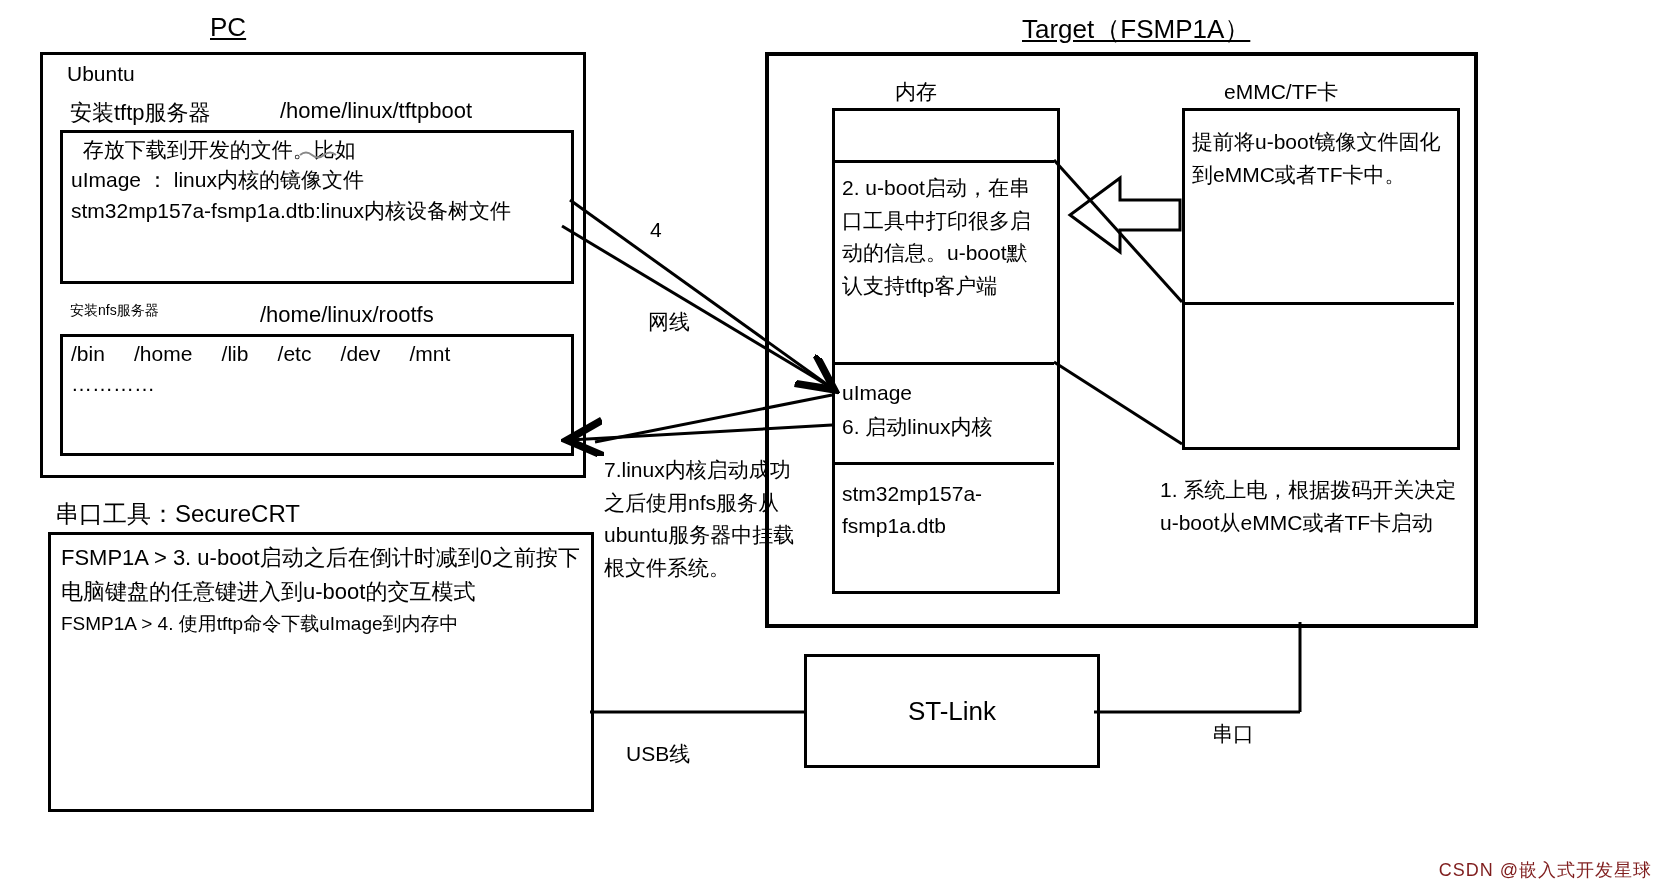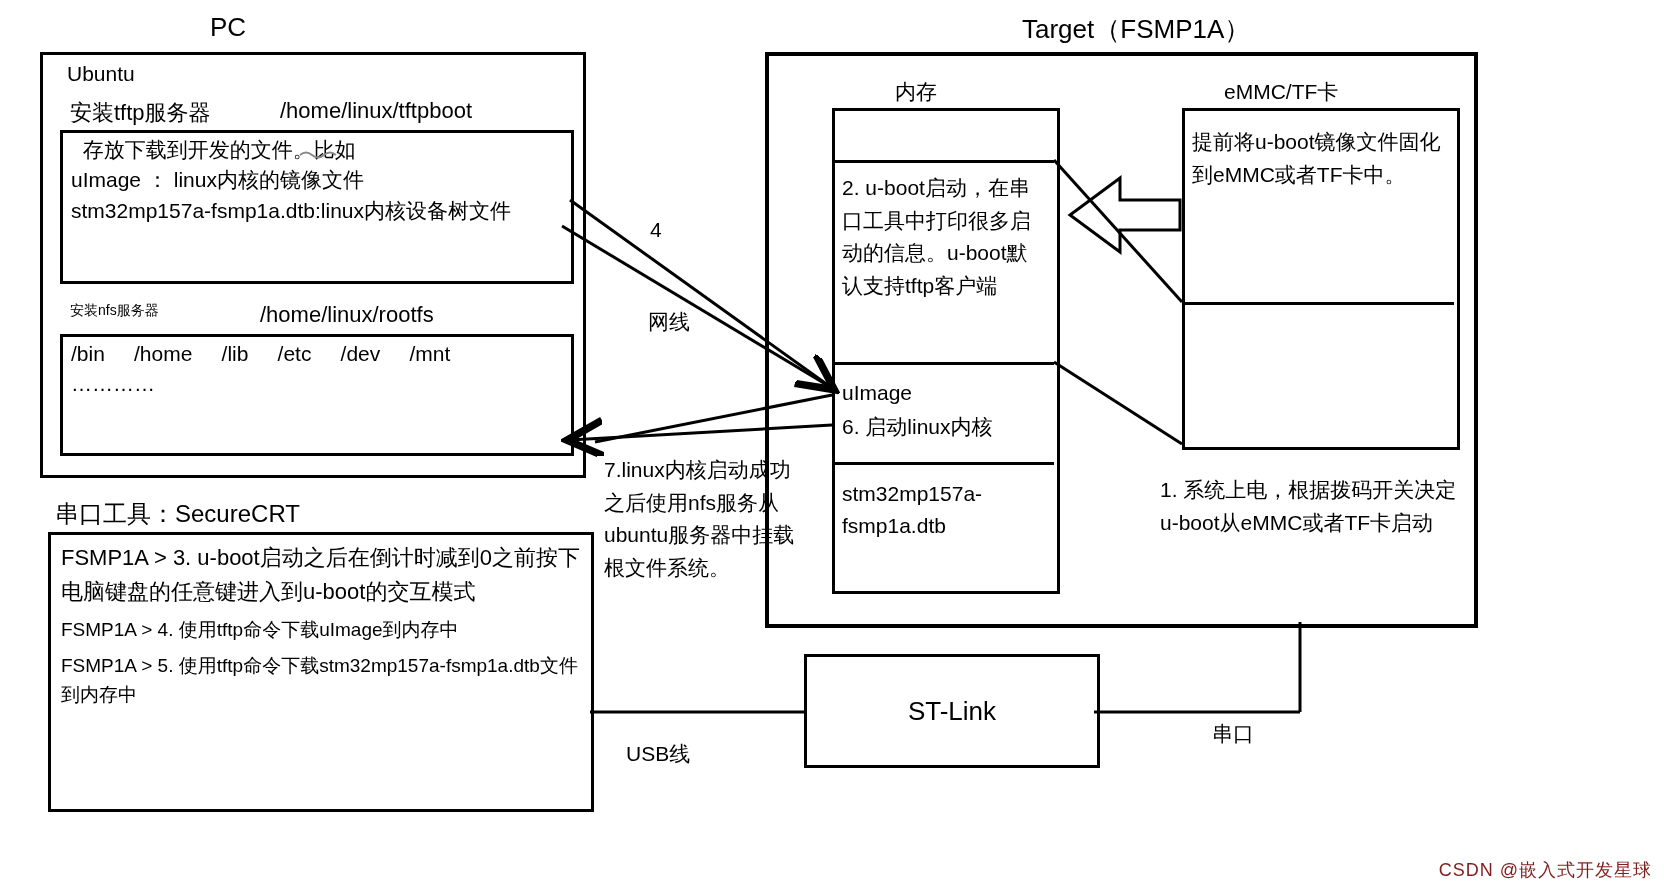--- a/index.html
+++ b/index.html
@@ -9,22 +9,22 @@
   .inner-label{padding:2px 8px;line-height:1.45;}
   svg{position:absolute;left:0;top:0;pointer-events:none;overflow:visible;}
   .small{font-size:19px;}
   .watermark{position:absolute;right:12px;bottom:6px;color:#7f1d1d;font-size:18px;letter-spacing:1px;}
 </style>
 </head>
 <body>
 
 <div class="canvas">
 
-  <div class="label" style="left:210px;top:12px;font-size:26px;">PC</div>
-  <div class="label" style="left:1022px;top:12px;font-size:26px;">Target（FSMP1A）</div>
+  <div class="label" style="left:210px;top:12px;font-size:26px;text-decoration:underline;">PC</div>
+  <div class="label" style="left:1022px;top:12px;font-size:26px;text-decoration:underline;">Target（FSMP1A）</div>
 
   <div class="box" style="left:40px;top:52px;width:540px;height:420px;">
     <div class="inner-label" style="padding-top:4px;padding-left:24px;">Ubuntu</div>
   </div>
 
   <div class="label" style="left:70px;top:98px;font-size:22px;">安装tftp服务器</div>
   <div class="label" style="left:280px;top:98px;font-size:22px;">/home/linux/tftpboot</div>
 
   <div class="box" style="left:60px;top:130px;width:508px;height:148px;">
     <div class="inner-label" style="white-space:pre-wrap;">  存放下载到开发的文件。比如
@@ -37,22 +37,21 @@
 
   <div class="box" style="left:60px;top:334px;width:508px;height:116px;">
     <div class="inner-label" style="white-space:pre;">/bin     /home     /lib     /etc     /dev     /mnt
 …………</div>
   </div>
 
   <div class="label" style="left:55px;top:498px;font-size:24px;">串口工具：SecureCRT</div>
   <div class="box" style="left:48px;top:532px;width:540px;height:274px;">
     <div class="inner-label" style="padding:6px 10px;line-height:1.55;font-size:22px;">
       <div>FSMP1A &gt; 3. u-boot启动之后在倒计时减到0之前按下电脑键盘的任意键进入到u-boot的交互模式</div>
-      <div class="small" style="margin-top:6px;">FSMP1A &gt; 4. 使用tftp命令下载uImage到内存中</div>
-      <div class="small" style="margin-top:6px;">FSMP1A &gt; 5. 使用tftp命令下载stm32mp157a-fsmp1a.dtb文件到内存中</div>
+      <div class="small" style="">FSMP1A &gt; 4. 使用tftp命令下载uImage到内存中</div>
     </div>
   </div>
 
   <div class="box" style="left:765px;top:52px;width:705px;height:568px;border-width:4px;"></div>
 
   <div class="label" style="left:895px;top:78px;">内存</div>
   <div class="box" style="left:832px;top:108px;width:222px;height:480px;"></div>
 
   <div class="box" style="left:832px;top:160px;width:222px;height:0;border-width:0;border-top:3px solid #000;"></div>
   <div class="box" style="left:832px;top:362px;width:222px;height:0;border-width:0;border-top:3px solid #000;"></div>

